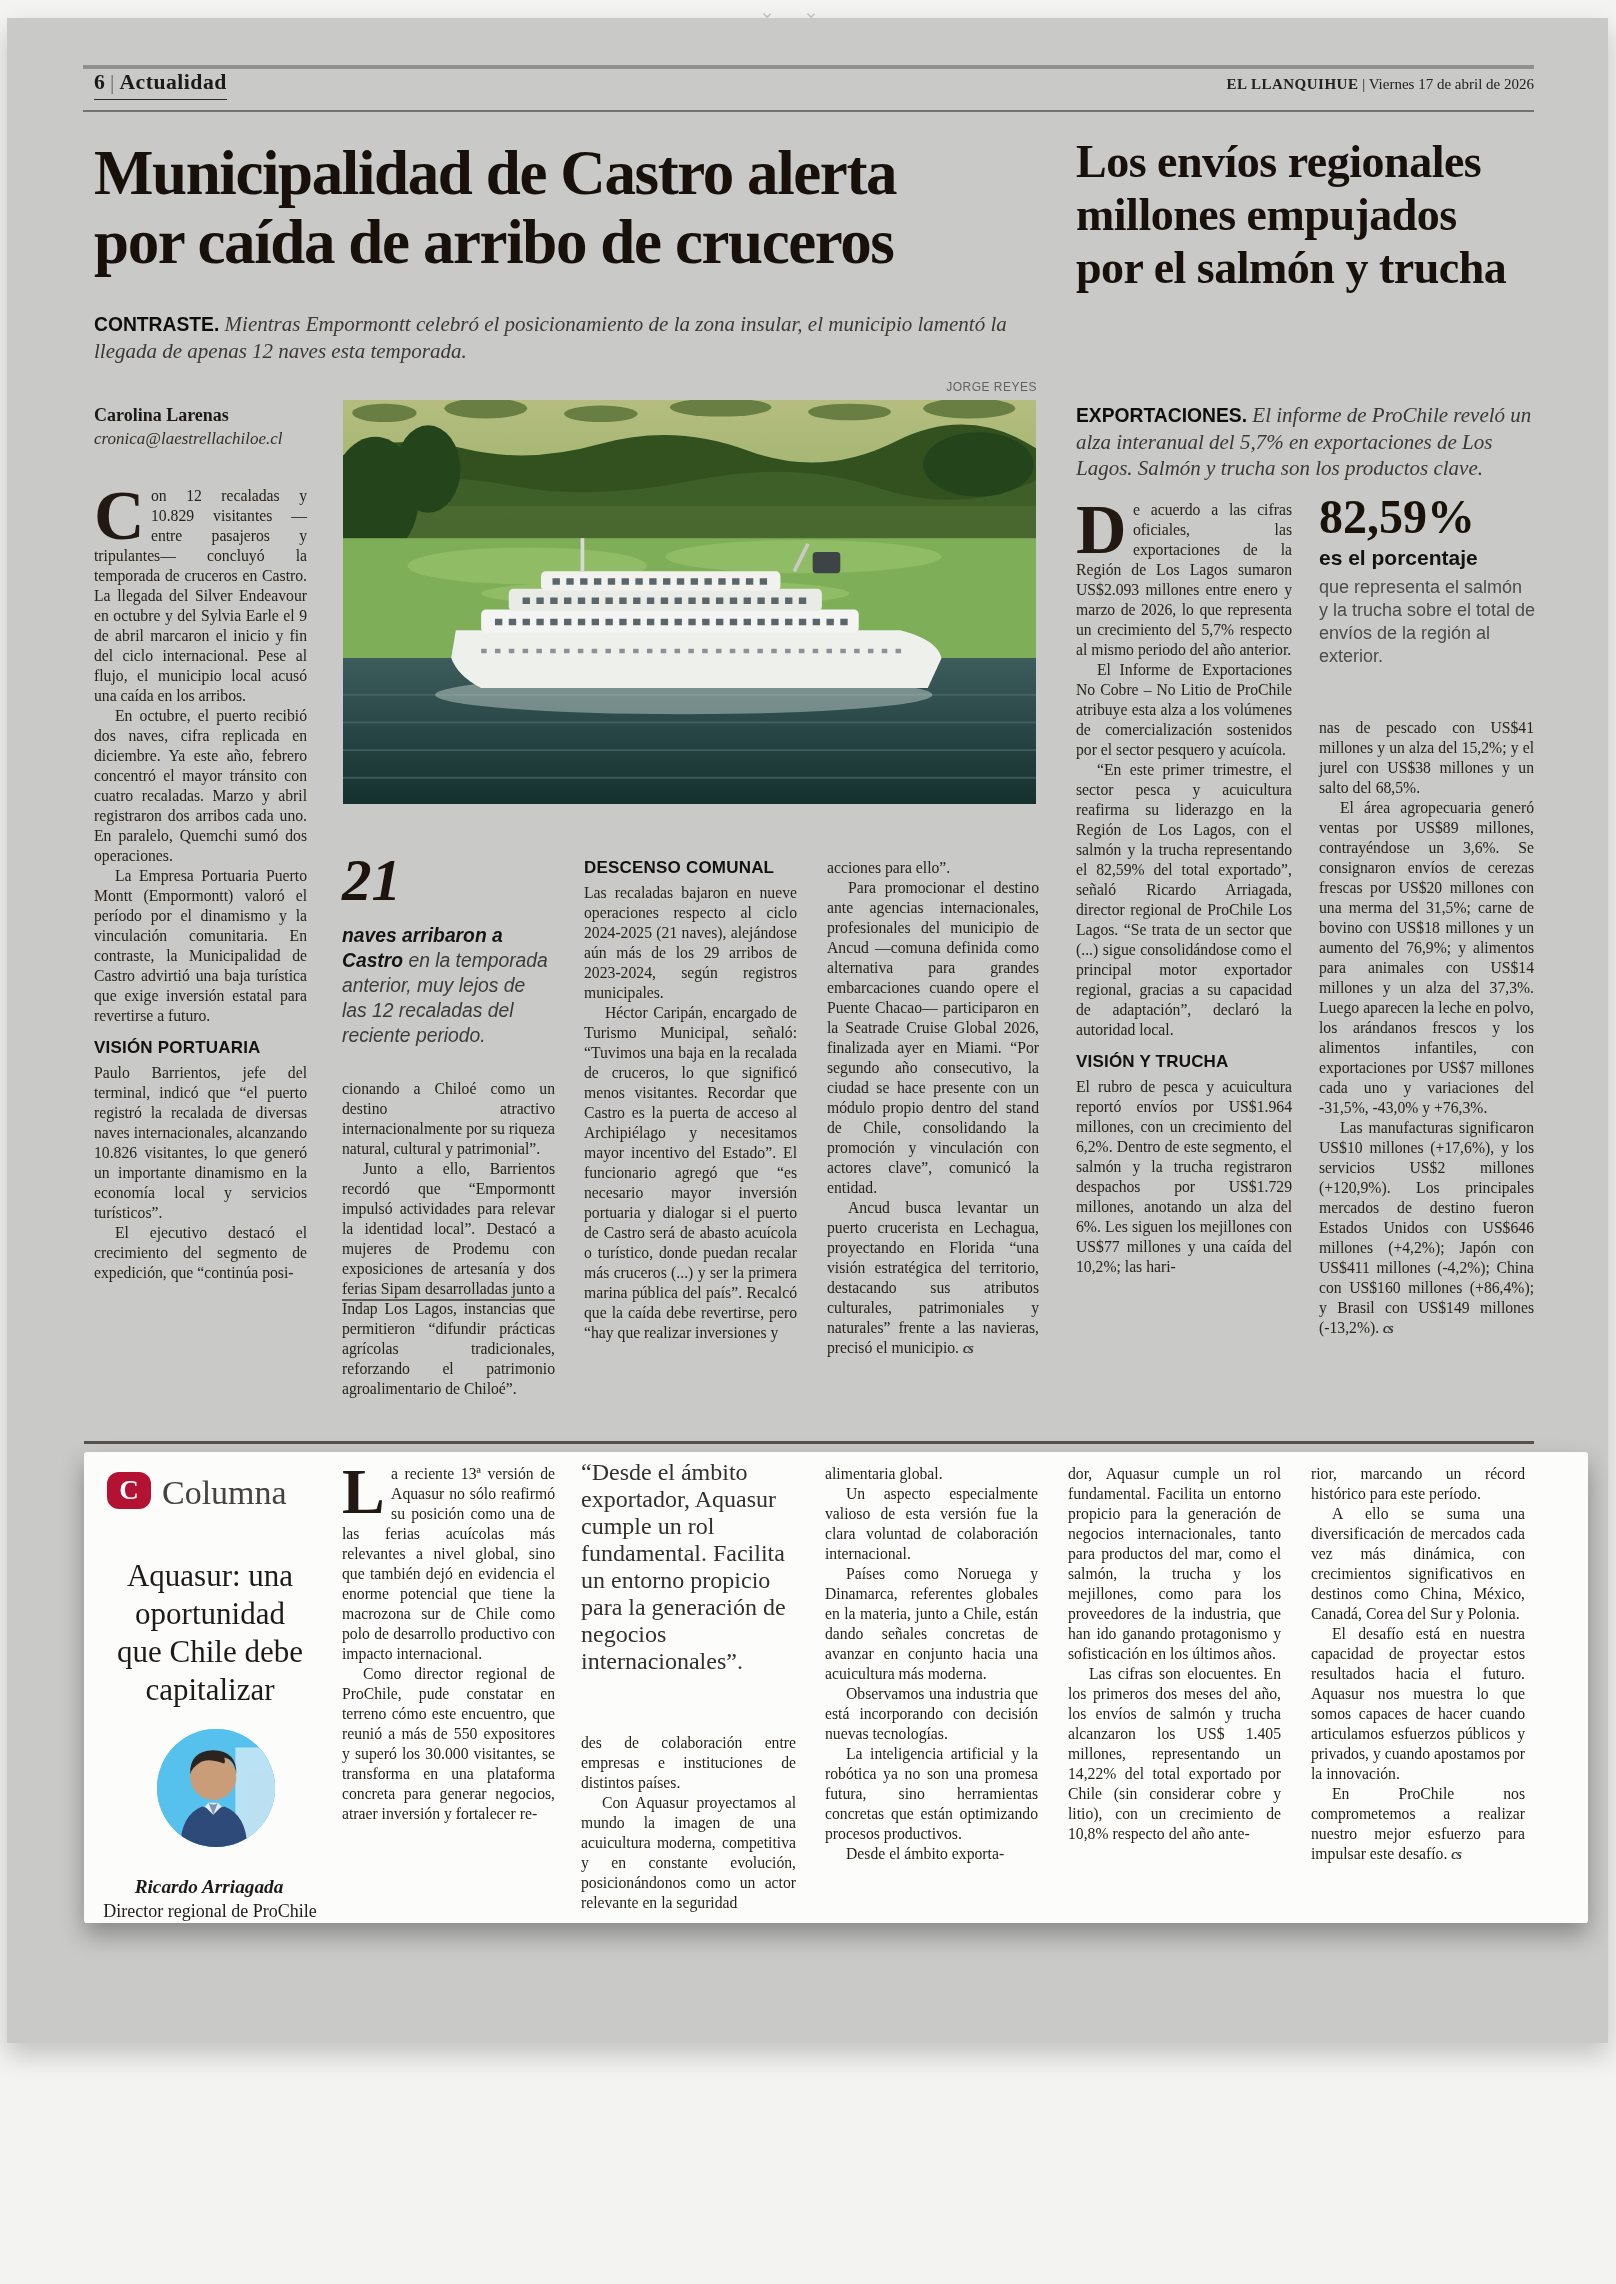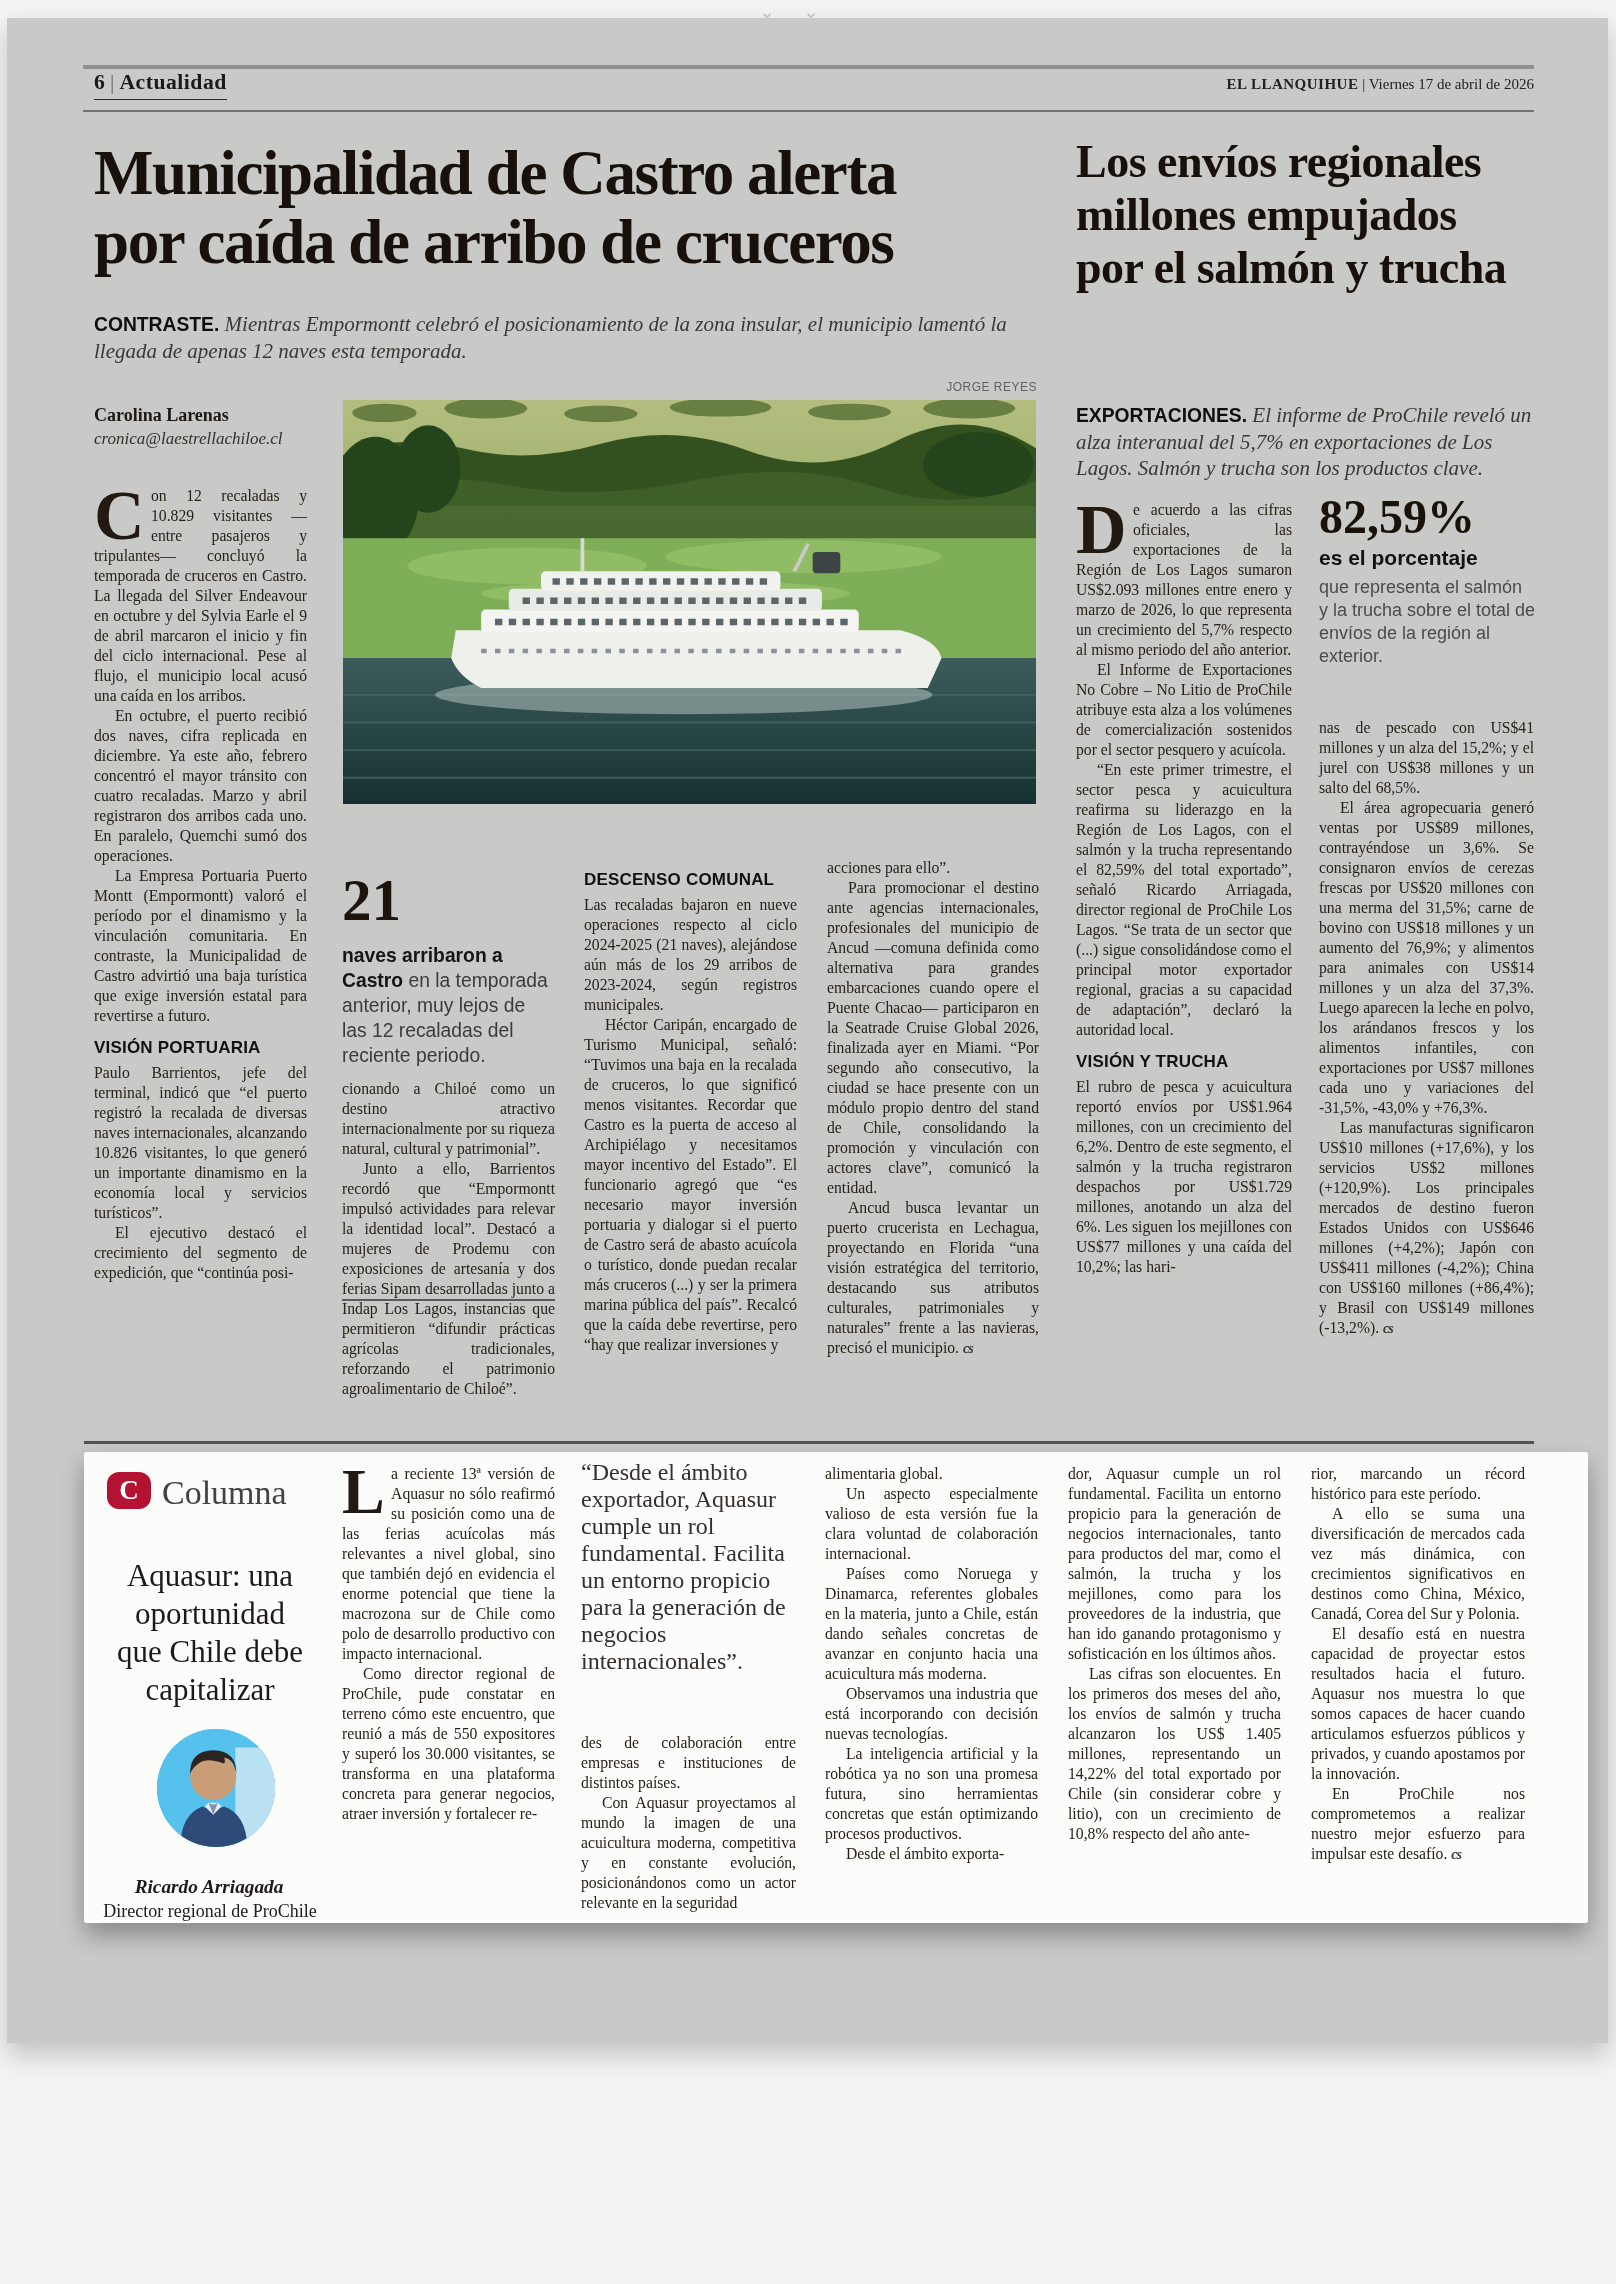--- a/index.html
+++ b/index.html
@@ -36,21 +36,21 @@
       font-weight:bold;color:#0f0e0c;font-size:19.3px;}
   #byline{left:94px;top:405px;width:276px;}
   #byline .name{font-size:18px;font-weight:bold;color:#1d1a16;}
   #byline .mail{font-size:17px;font-style:italic;color:#35312a;margin-top:2.8px;}
   #mcol1{left:94px;top:486px;width:213px;}
   #mcol2{left:342px;top:1079px;width:213px;}
   #mcol2-rule{left:342px;top:1299px;width:213px;height:1.8px;background:#5c5956;}
   #mcol3{left:584px;top:858px;width:213px;}
   #mcol4{left:827px;top:858px;width:212px;}
   
-  #callout{left:342px;top:870px;width:213px;}
+  #callout{left:342px;top:850px;width:213px;font-style:italic;}
   #callout .num{font-size:59px;line-height:60px;font-weight:bold;color:#1c140d;}
   #callout .txt{margin-top:13px;font-family:"Liberation Sans","DejaVu Sans",sans-serif;
       font-size:19.3px;line-height:25px;color:#39._ignore}
   #callout .txt{color:#3b3b39;}
   #callout .txt b{color:#161513;}
   
   #photo{left:343px;top:400px;width:693px;height:404px;overflow:hidden;background:#6f8f4e;}
   #photo svg{display:block;}
   #photo-credit{left:576px;top:380px;width:461px;text-align:right;font-size:12px;
       color:#62625f;font-family:"Liberation Sans","DejaVu Sans",sans-serif;letter-spacing:0.5px;}
@@ -211,21 +211,21 @@
     <p class="ind">El ejecutivo destacó el crecimiento del segmento de expedición, que “continúa posi-</p>
   </div>
 
   <div class="abs z bodycol" id="mcol2">
     <p>cionando a Chiloé como un destino atractivo internacionalmente por su riqueza natural, cultural y patrimonial”.</p>
     <p class="ind">Junto a ello, Barrientos recordó que “Empormontt impulsó actividades para relevar la identidad local”. Destacó a mujeres de Prodemu con exposiciones de artesanía y dos ferias Sipam desarrolladas junto a Indap Los Lagos, instancias que permitieron “difundir prácticas agrícolas tradicionales, reforzando el patrimonio agroalimentario de Chiloé”.</p>
   </div>
   <div class="abs z" id="mcol2-rule"></div>
 
   <div class="abs z bodycol" id="mcol3">
-    <div class="colhead" style="margin-top:12px">DESCENSO COMUNAL</div>
+    <div class="colhead" style="margin-top:0">DESCENSO COMUNAL</div>
     <p>Las recaladas bajaron en nueve operaciones respecto al ciclo 2024-2025 (21 naves), alejándose aún más de los 29 arribos de 2023-2024, según registros municipales.</p>
     <p class="ind">Héctor Caripán, encargado de Turismo Municipal, señaló: “Tuvimos una baja en la recalada de cruceros, lo que significó menos visitantes. Recordar que Castro es la puerta de acceso al Archipiélago y necesitamos mayor incentivo del Estado”. El funcionario agregó que “es necesario mayor inversión portuaria y dialogar si el puerto de Castro será de abasto acuícola o turístico, donde puedan recalar más cruceros (...) y ser la primera marina pública del país”.  Recalcó que la caída debe revertirse, pero “hay que realizar inversiones y</p>
   </div>
 
   <div class="abs z bodycol" id="mcol4">
     <p>acciones para ello”.</p>
     <p class="ind">Para promocionar el destino ante agencias internacionales, profesionales del municipio de Ancud —comuna definida como alternativa para grandes embarcaciones cuando opere el Puente Chacao— participaron en la Seatrade Cruise Global 2026, finalizada ayer en Miami. “Por segundo año consecutivo, la ciudad se hace presente con un módulo propio dentro del stand de Chile, consolidando la promoción y vinculación con actores clave”, comunicó la entidad.</p>
     <p class="ind"><span>Ancud busca levantar un puerto crucerista en Lechagua, proyectando en Florida “una visión estratégica del territorio, destacando sus atributos culturales, patrimoniales y naturales” frente a las navieras, precisó el municipio. </span><span class="endmark">cs</span></p>
   </div>
 

